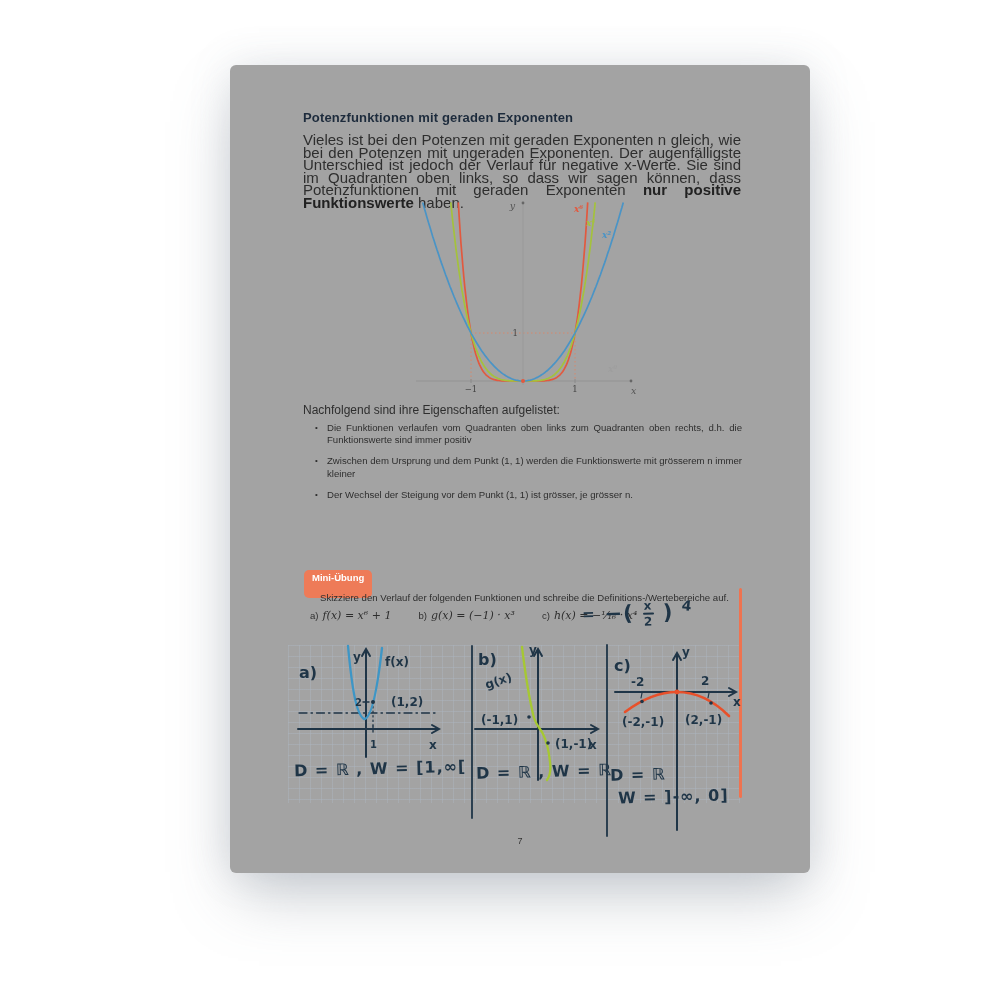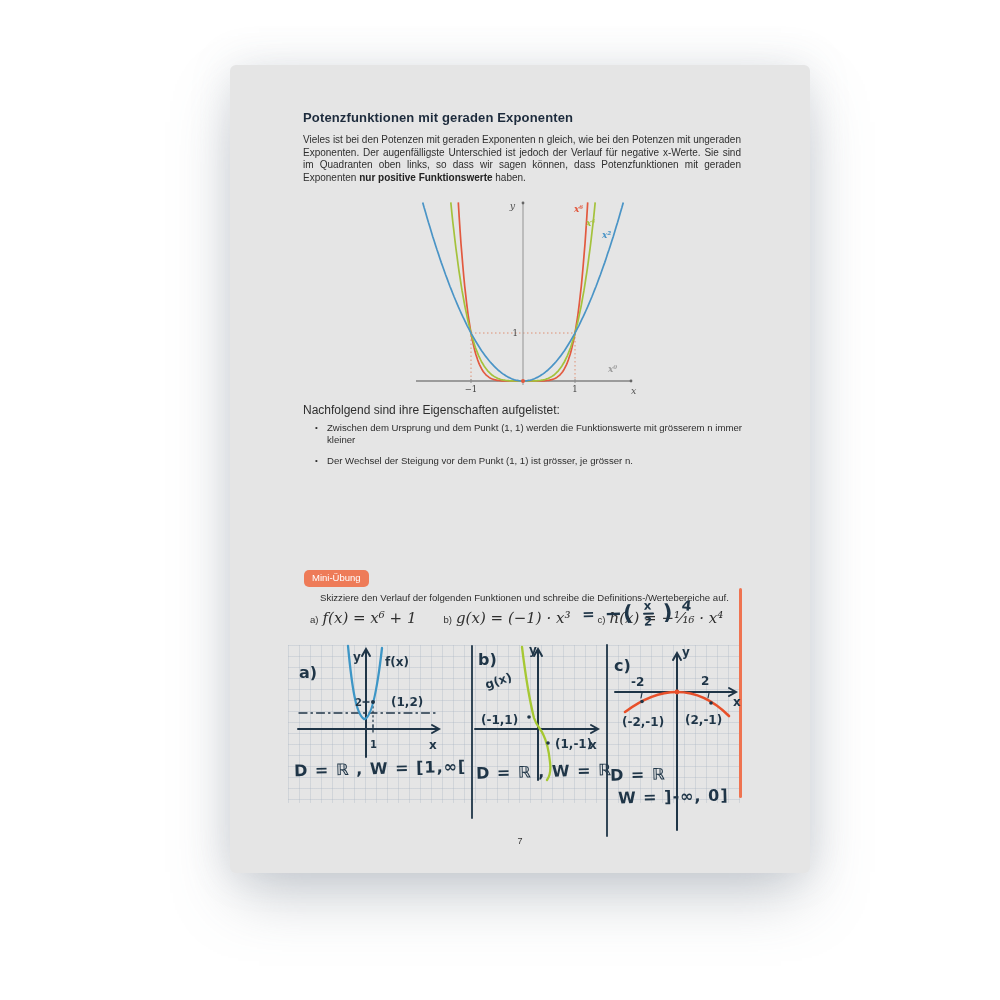--- a/index.html
+++ b/index.html
@@ -1,35 +1,35 @@
 <!DOCTYPE html>
 <html><head>
 <meta charset="utf-8">
 <style>
   html,body{margin:0;padding:0;width:1000px;height:1000px;background:#ffffff;overflow:hidden;
     font-family:"Liberation Sans",sans-serif;}
-  .page{position:absolute;left:230px;top:65px;width:580px;height:808px;background:#e5e5e5;
+  .page{position:absolute;left:230px;top:65px;width:580px;height:808px;background:#a3a3a3;
     box-shadow:0 28px 60px -8px rgba(110,120,135,.38),0 0 40px rgba(130,140,155,.18);
     border-radius:6px;}
   .abs{position:absolute;}
   .title{left:73px;top:45px;font-size:13px;font-weight:bold;color:#1d2b3c;letter-spacing:.15px;}
-  .intro{left:73px;top:69px;width:438px;font-size:10px;line-height:12.6px;color:#2e2e2e;text-align:justify;}
+  .intro{left:73px;top:69px;width:438px;font-size:15px;line-height:12.6px;color:#2e2e2e;text-align:justify;}
   .intro b{color:#222;}
   .lead{left:73px;top:338px;font-size:12px;color:#2e2e2e;}
   .props{left:84px;top:357px;width:428px;margin:0;padding:0;list-style:none;}
   .props li{position:relative;padding-left:13px;margin-bottom:8.5px;font-size:9.6px;line-height:12.4px;
     color:#2e2e2e;text-align:justify;}
   .props li::before{content:"•";position:absolute;left:1px;top:0;font-size:8px;color:#2e2e2e;}
-  .badge{left:74px;top:505px;background:#ee7b58;color:#fff;font-weight:normal;font-size:9.5px;
-    padding:2px 8px 4px;border-radius:5px;display:inline-block;}
+  .badge{left:74px;top:505px;background:#ee7b58;color:#fff;font-weight:bold;font-size:9.5px;
+    padding:2px 8px 15px;border-radius:5px;display:inline-block;}
   .prompt{left:90px;top:527px;width:430px;font-size:9.6px;color:#2e2e2e;}
   .parts{left:80px;top:544px;display:flex;gap:27px;align-items:flex-start;}
   .part{display:flex;gap:4px;align-items:baseline;}
   .plabel{font-size:9.6px;color:#2e2e2e;}
-  .pformula{font-family:"DejaVu Serif",serif;font-style:italic;font-size:15px;color:#2e2e2e;}
+  .pformula{font-family:"DejaVu Serif",serif;font-style:italic;font-size:11px;color:#2e2e2e;}
   
   .hw{font-family:"DejaVu Sans",sans-serif;font-weight:700;color:#1f3547;letter-spacing:1px;
     transform:rotate(-1.5deg);}
   .hw-eq{left:352px;top:534px;display:flex;align-items:center;gap:9px;color:#1f3547;font-weight:700;}
   .hw-eq .eq{font-size:15px;}
   .hw-eq .pre,.hw-eq .suf{font-size:21px;font-weight:700;}
   .hw-frac{display:inline-flex;flex-direction:column;align-items:center;line-height:1;font-size:12px;
     transform:translateY(1px);}
   .hw-frac .bar{width:11px;height:2px;background:#1f3547;margin:1px 0;border-radius:1px;}
   .hw-eq sup{font-size:14px;transform:translateY(-6px) rotate(8deg);display:inline-block;}
@@ -85,20 +85,21 @@
     <text x="166" y="16" class="clabel" fill="#e2593f">x⁶</text>
     <text x="178" y="30" class="clabel" fill="#a4c23c">x⁴</text>
     <text x="194" y="42" class="clabel" fill="#4a94c6">x²</text>
     <text x="200" y="176" class="clabel" fill="#9e9e9e">x⁰</text>
   </svg>
 
   <div class="abs lead">Nachfolgend sind ihre Eigenschaften aufgelistet:</div>
 
   <ul class="abs props">
 
+  <li>Die Funktionen verlaufen vom Quadranten oben links zum Quadranten oben rechts, d.h. die Funktionswerte sind immer positiv</li>
       <li>Zwischen dem Ursprung und dem Punkt (1, 1) werden die Funktionswerte mit grösserem n immer kleiner</li>
       <li>Der Wechsel der Steigung vor dem Punkt (1, 1) ist grösser, je grösser n.</li>
     </ul>
 
   <div class="abs badge">Mini-Übung</div>
   <div class="abs prompt">Skizziere den Verlauf der folgenden Funktionen und schreibe die Definitions-/Wertebereiche auf.</div>
 
   <div class="abs parts">
 
   <div class="part">

